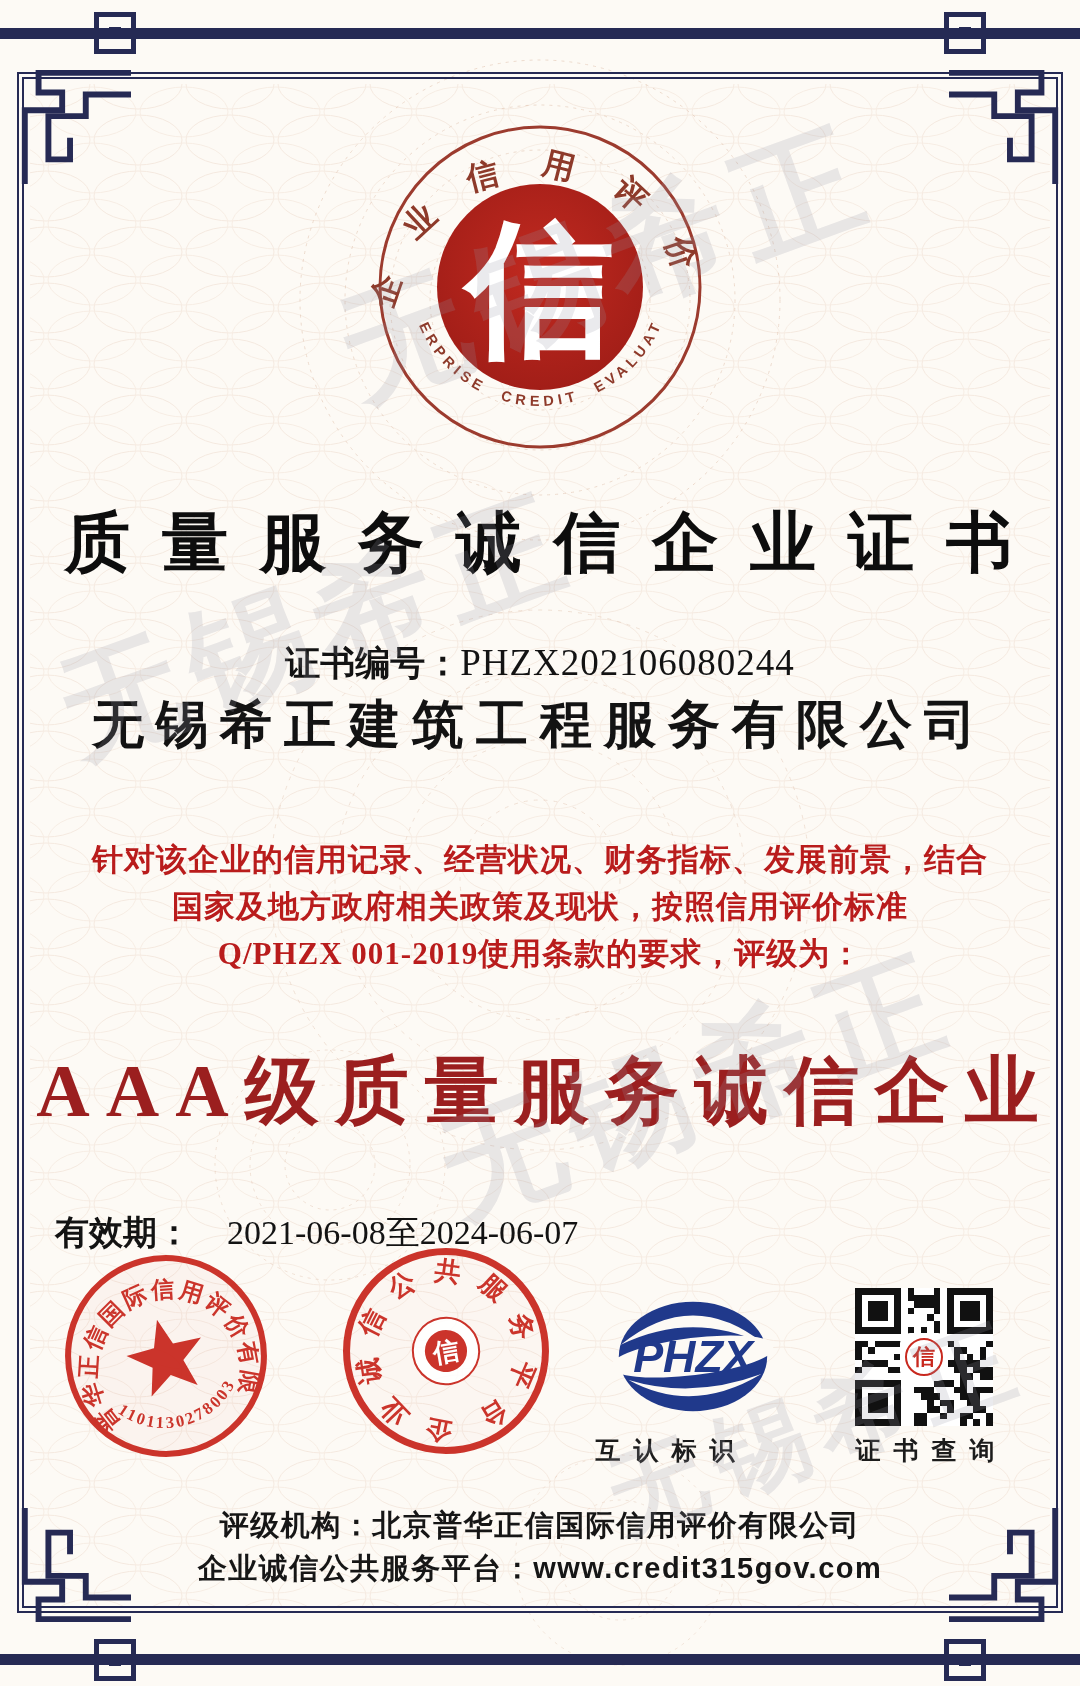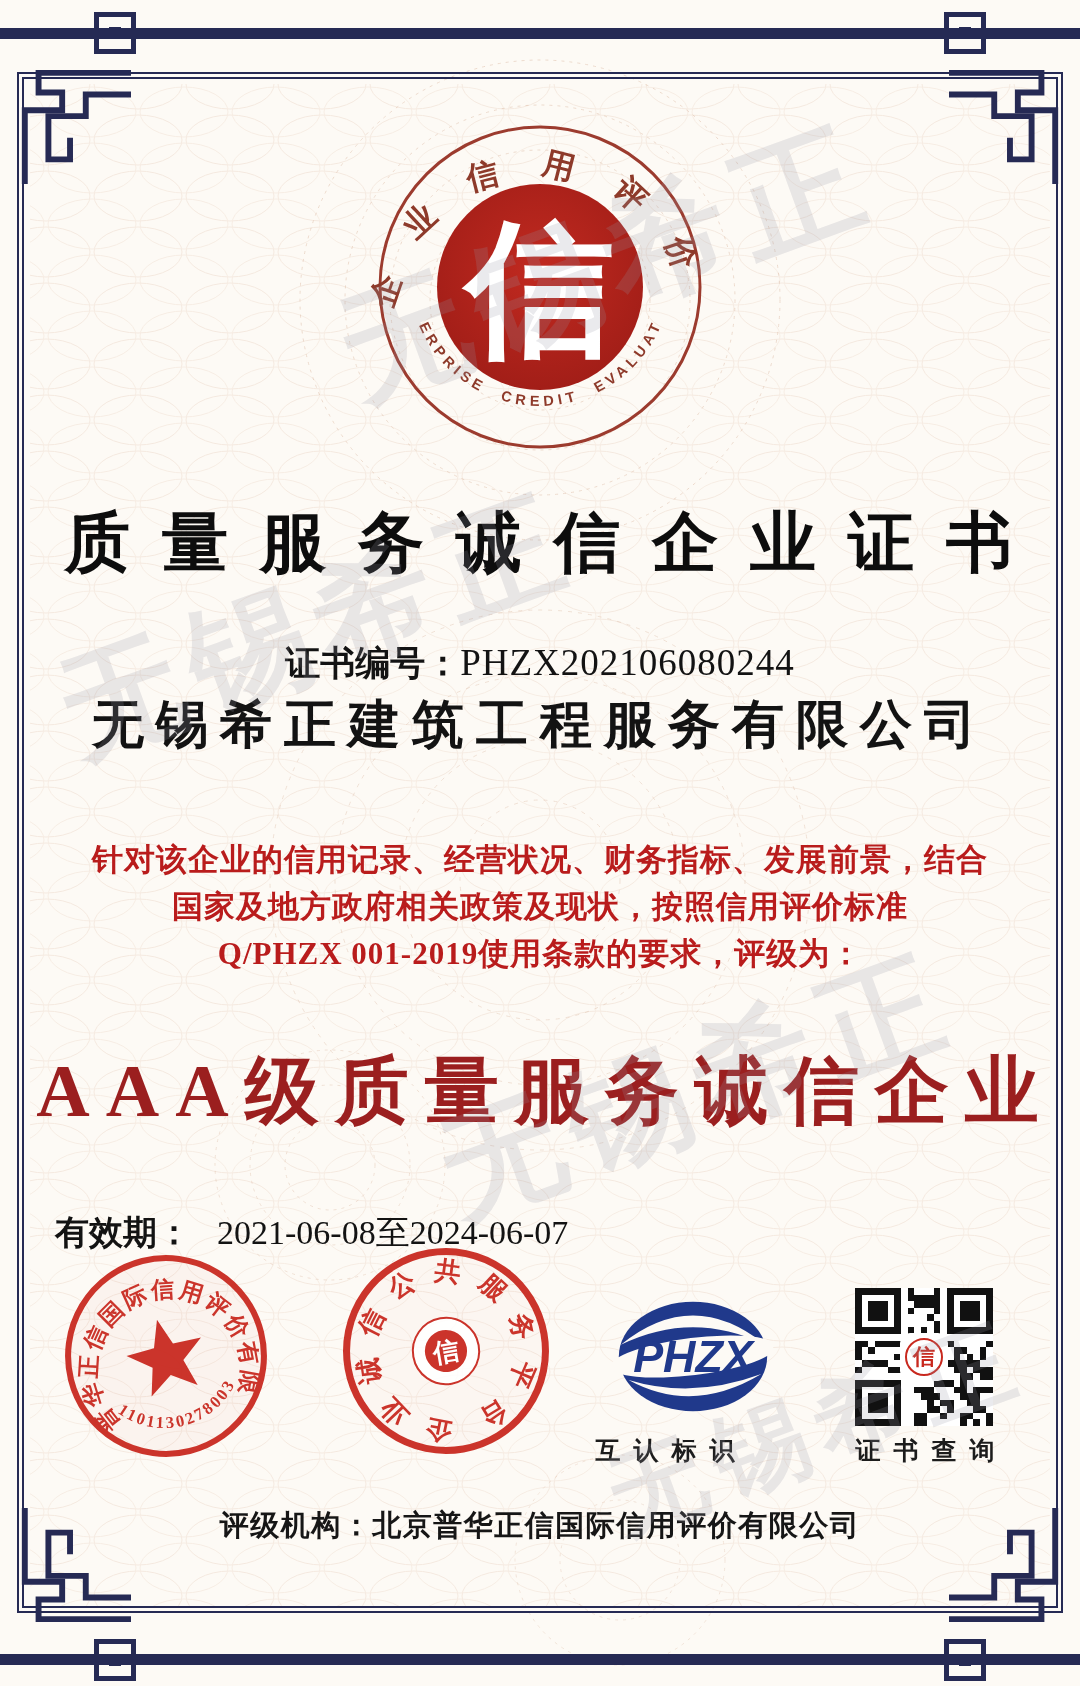--- a/index.html
+++ b/index.html
@@ -40,21 +40,21 @@
   .certline{position:absolute;top:640px;width:100%;text-align:center;font-size:35px}
   .certline .lab{font-weight:700}
   .certline .val{font-size:37px;letter-spacing:1px}
   .company{position:absolute;top:690px;width:100%;text-align:center;font-size:52px;font-weight:700;
            letter-spacing:12px;}
   .body-par{position:absolute;top:836px;width:100%;text-align:center;font-size:31px;font-weight:700;
             line-height:47px;letter-spacing:1px;color:#b91c1c}
   .rating{position:absolute;top:1042px;width:100%;text-align:center;font-size:74px;font-weight:900;
           letter-spacing:16px;padding-left:11px;color:var(--rating_red)}
   .validity{position:absolute;top:1210px;left:55px;font-size:34px}
-  .validity .lab{font-weight:700;margin-right:26px}
+  .validity .lab{font-weight:700;margin-right:36px}
   .seal1{position:absolute;left:60px;top:1250px;width:212px;height:212px;opacity:.94;
          transform:rotate(-14deg)}
   .seal2{position:absolute;left:338px;top:1243px;width:216px;height:216px;opacity:.94;
          transform:rotate(-10deg)}
   .phzx{position:absolute;left:613px;top:1296px;width:160px;height:122px}
   .mark-label{position:absolute;width:170px;text-align:center;font-size:25px;font-weight:700;
               letter-spacing:13px;padding-left:13px;color:#1c1c1c}
   .mark-label.l1{left:580px;top:1434px}
   .mark-label.l2{left:840px;top:1434px}
   .qr{position:absolute;left:855px;top:1288px;width:138px;height:138px}
@@ -329,19 +329,20 @@
         <rect x="0" y="14" width="7" height="7" fill="#111"></rect>
         <rect x="1" y="15" width="5" height="5" fill="#fff"></rect>
         <rect x="2" y="16" width="3" height="3" fill="#111"></rect>
       </svg>
     <div class="qr-badge">
       <div class="ring">信</div>
     </div>
     <div class="mark-label l2">证书查询</div>
 
     <div class="footer-line f1">评级机构：北京普华正信国际信用评价有限公司</div>
+    <div class="footer-line f2">企业诚信公共服务平台：www.credit315gov.com</div>
   </div>
 
   <div class="wm" style="left:330px;top:180px;font-size:125px">无锡希正</div>
   <div class="wm" style="left:50px;top:545px;font-size:120px">无锡希正</div>
   <div class="wm" style="left:430px;top:1005px;font-size:120px">无锡希正</div>
   <div class="wm" style="left:600px;top:1365px;font-size:95px">无锡希正</div>
 </div>
 
 </body></html>

